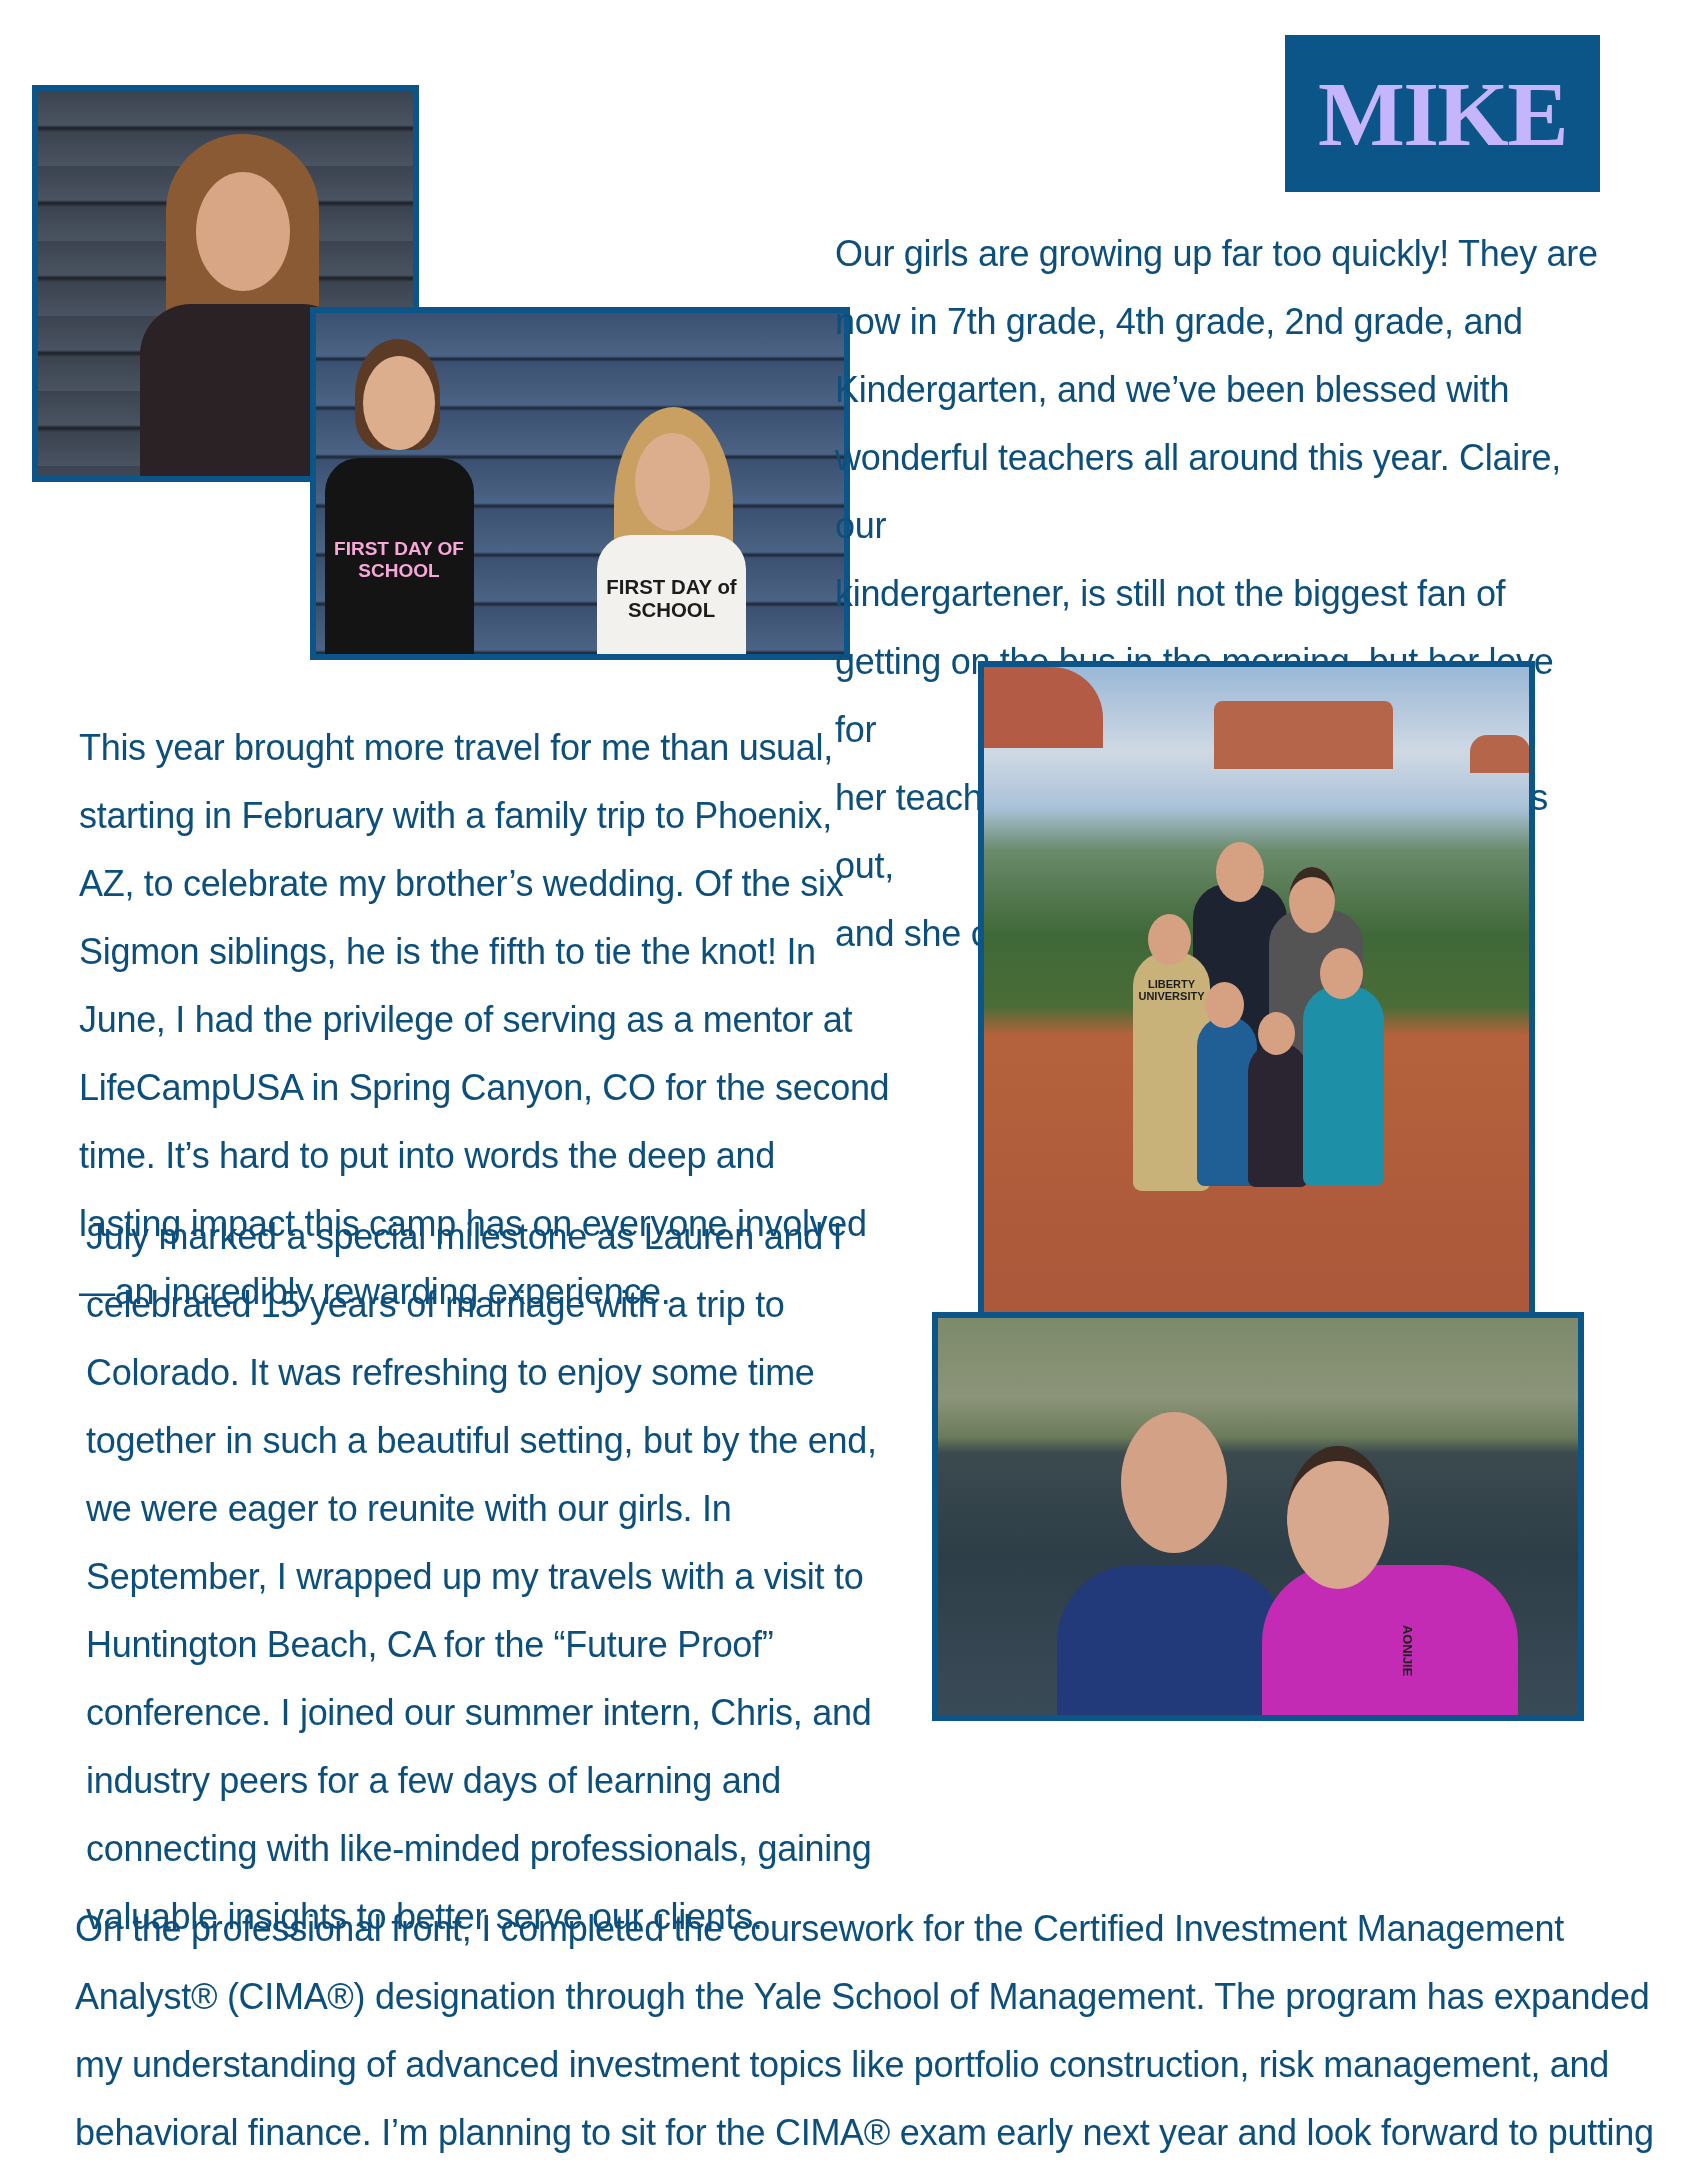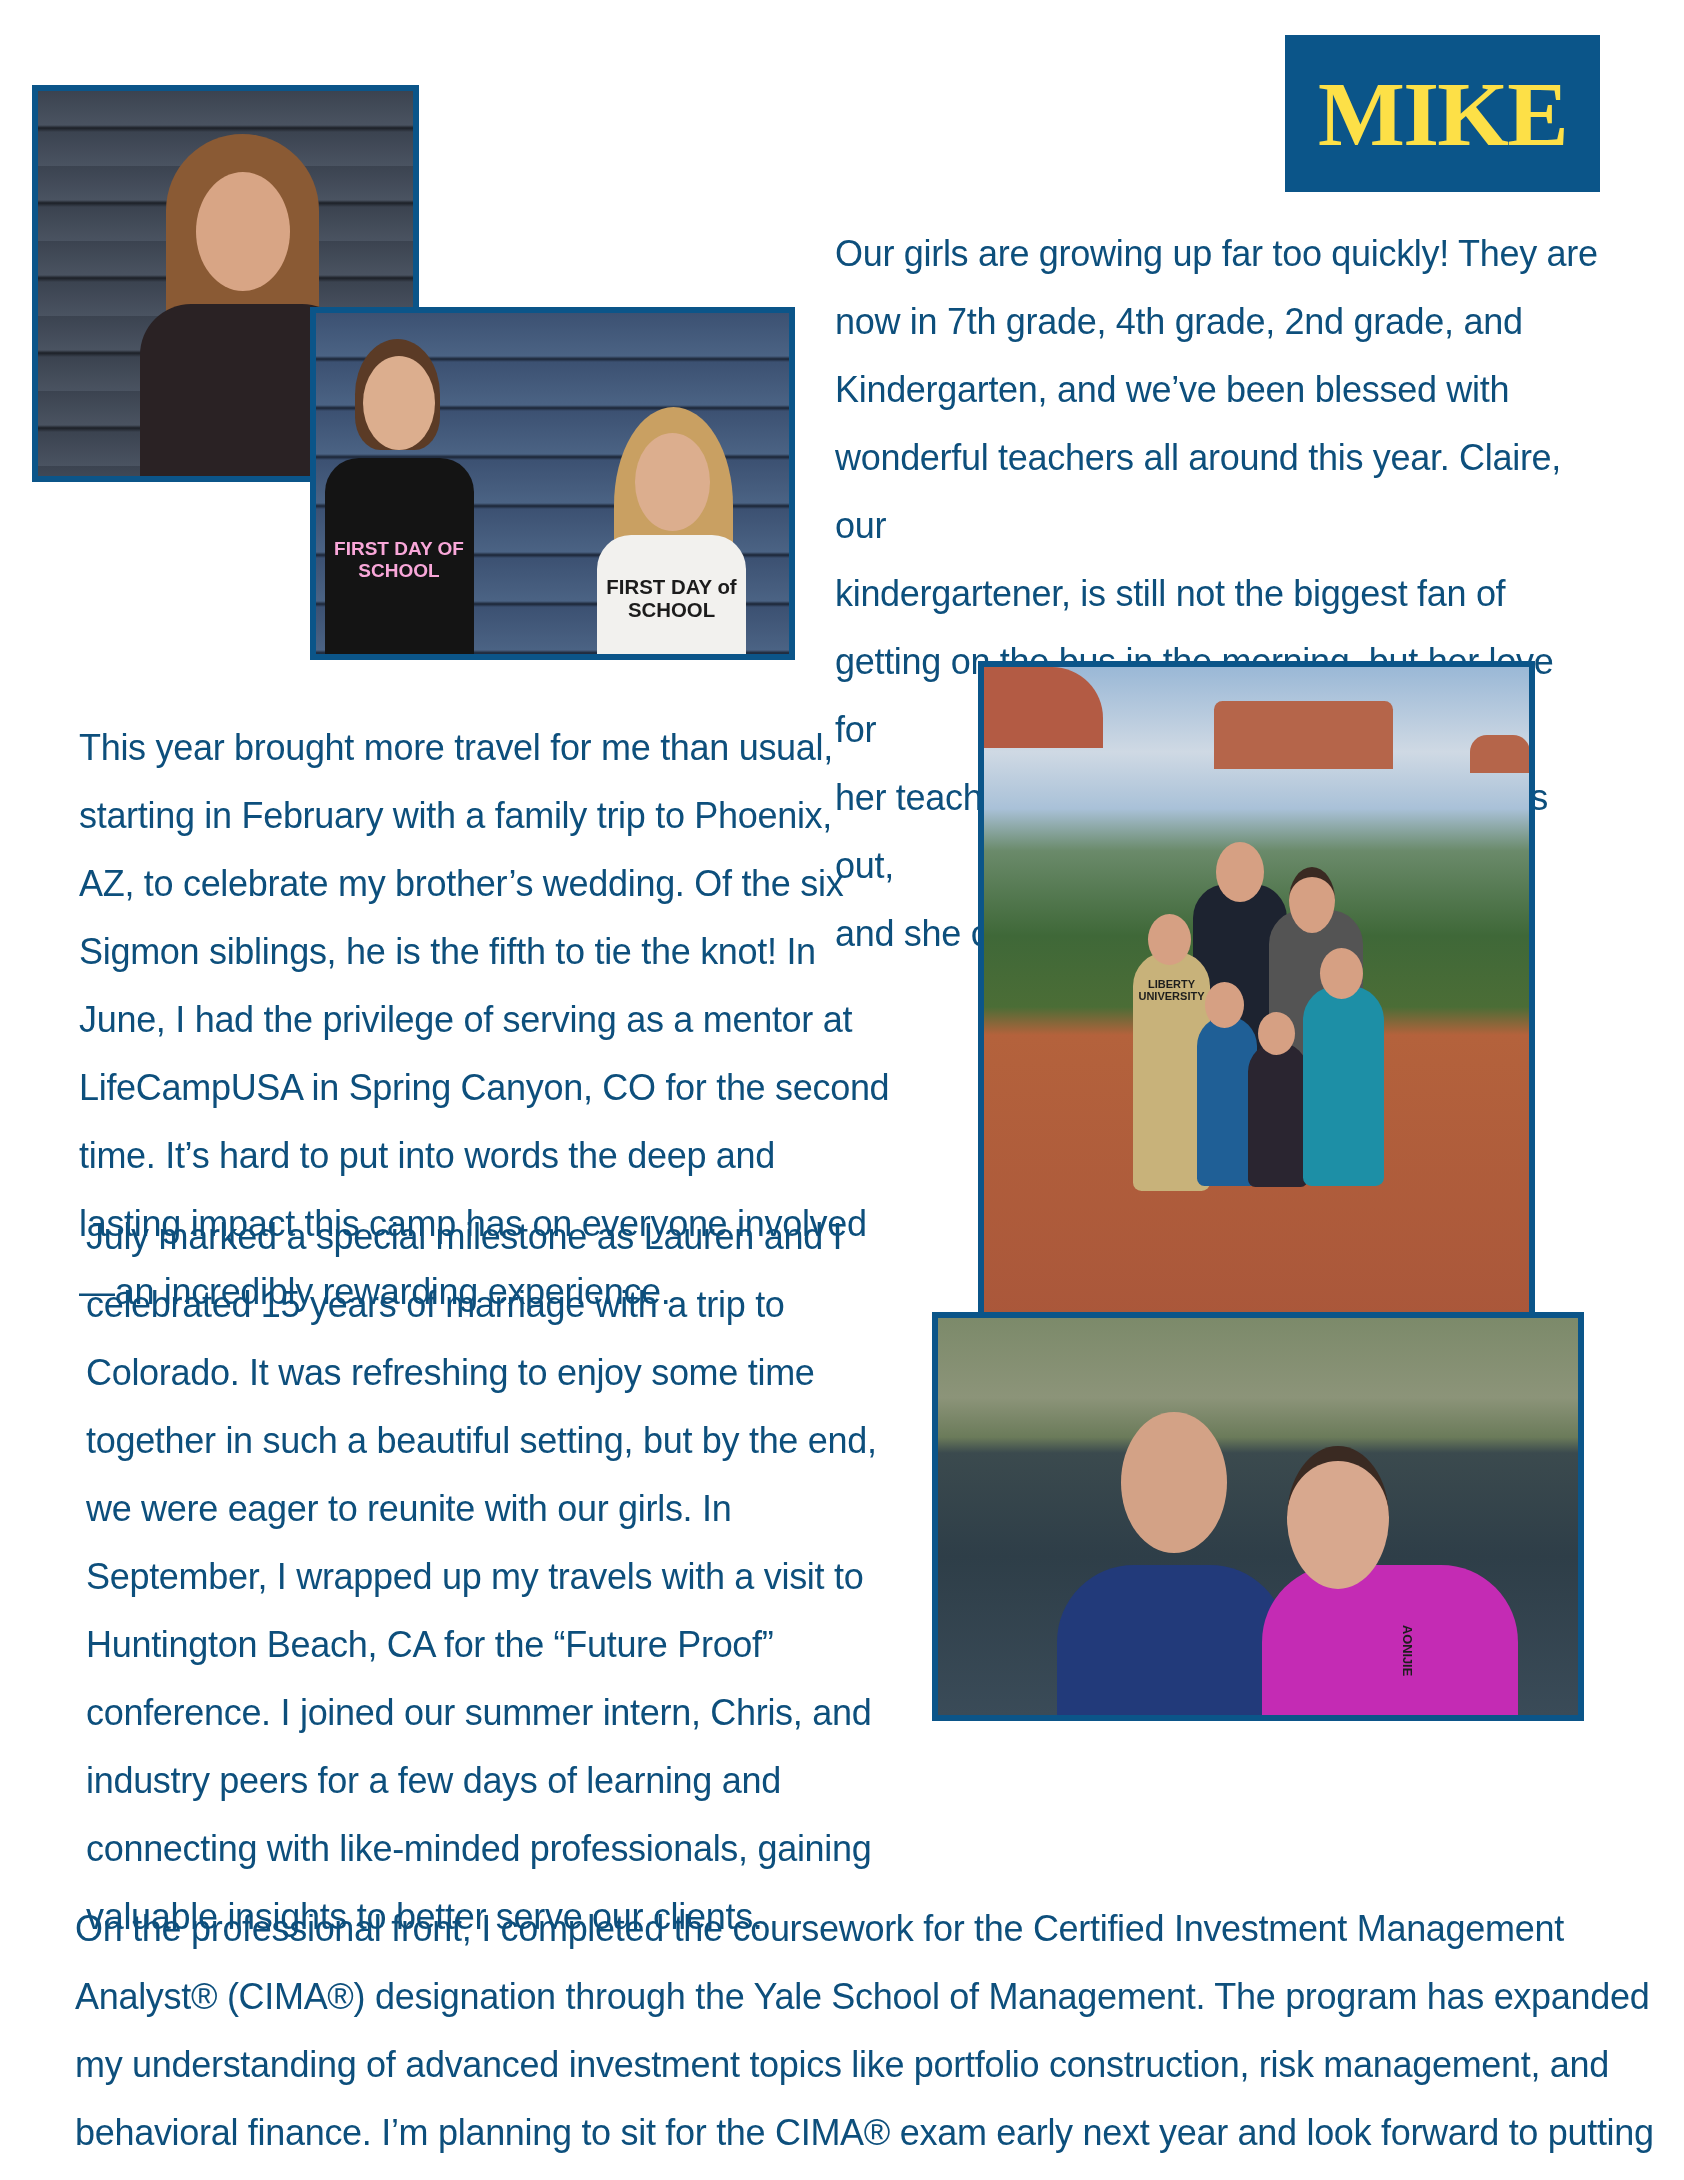--- a/index.html
+++ b/index.html
@@ -9,21 +9,21 @@
     font-family: "Liberation Sans", "DejaVu Sans", sans-serif;
     color: #0d4f7c;
   }
   .name-box {
     position: absolute; left: 1285px; top: 35px; width: 315px; height: 157px;
     background: #0b5589;
     display: flex; align-items: center; justify-content: center;
   }
   .name-box span {
     font-family: "Liberation Serif", "DejaVu Serif", serif;
-    font-weight: bold; color: #fde047; font-size: 92px; letter-spacing: -1.7px;
+    font-weight: bold; color: #c4b5fd; font-size: 92px; letter-spacing: -1.7px;
     line-height: 1;
   }
   .para {
     position: absolute; margin: 4px;
     font-size: 36px; line-height: 68px; color: #0d4f7c;
     white-space: pre-line;
     letter-spacing: -0.3px;
   }
   .photo {
     position: absolute; box-sizing: border-box;
@@ -80,21 +80,21 @@
 </div>
 
 <div class="photo p1" style="left:32px; top:85px; width:387px; height:397px;">
   <div class="inner">
     <div class="girl-hair"></div>
     <div class="girl-body"></div>
     <div class="girl-face"></div>
   </div>
 </div>
 
-<div class="photo p2" style="left:310px; top:307px; width:485px; height:353px;">
+<div class="photo p2" style="left:310px; top:307px; width:540px; height:353px;">
   <div class="inner">
 
     <div class="kid" style="left:8.5px; top:17px; width:162px; height:332px;">
       <div class="hair" style="left:30px; top:8.5px; width:85px; height:111px; background:#5b3b26;"></div>
       <div class="face" style="left:38px; top:25.6px; width:72px; height:94px;"></div>
       <div class="shirt" style="left:0; top:128px; width:149px; height:204px; background:#141414; color:#f9a7d9; font-size:19px;">FIRST DAY OF SCHOOL</div>
     </div>
 
 
     <div class="kid" style="left:281px; top:94px; width:153px; height:256px;">

